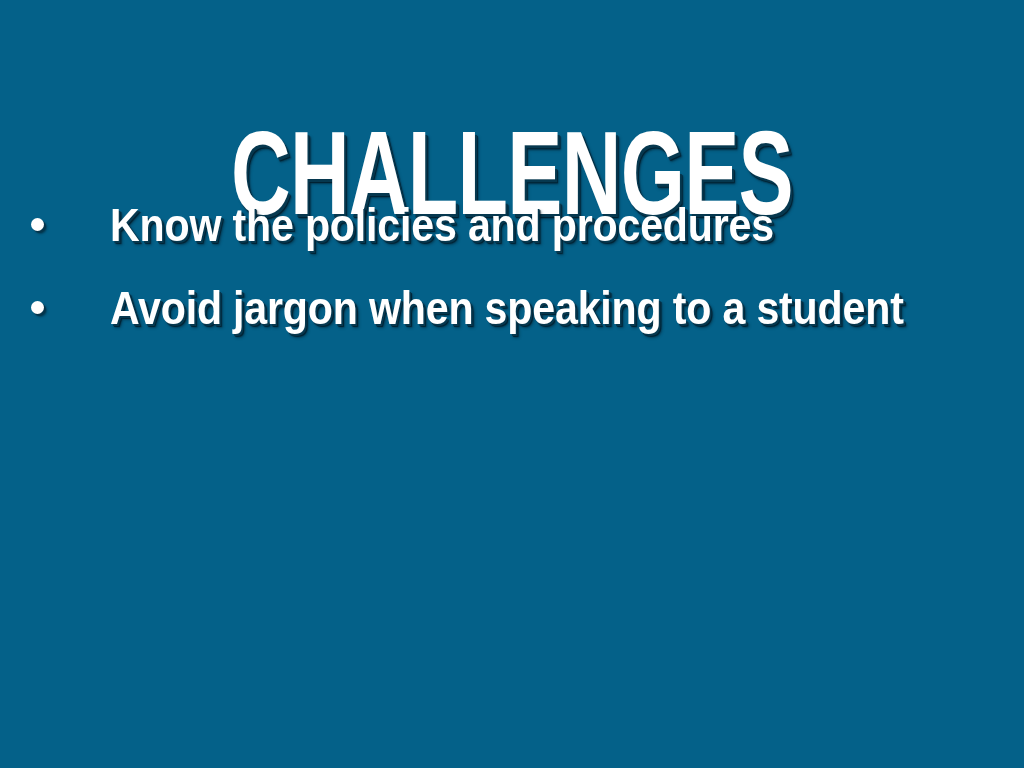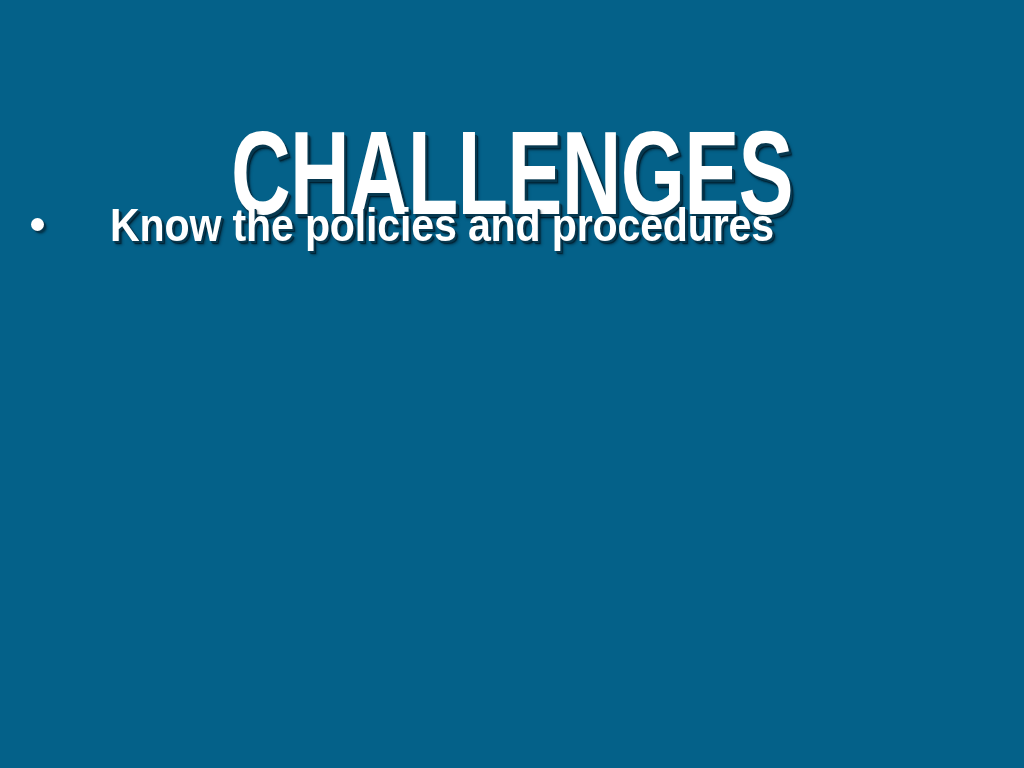--- a/index.html
+++ b/index.html
@@ -104,16 +104,20 @@
   <h1 id="slide-title">CHALLENGES</h1>
 
   <ul id="bullet-list">
 
     <li class="bullet-row">
       <span class="bullet-marker"></span>
       <span class="bullet-text">Know the policies and procedures</span>
     </li>
 
 
+    <li class="bullet-row">
+      <span class="bullet-marker"></span>
+      <span class="bullet-text">Avoid jargon when speaking to a student</span>
+    </li>
 
   </ul>
 
 </div>
 
 </body></html>

